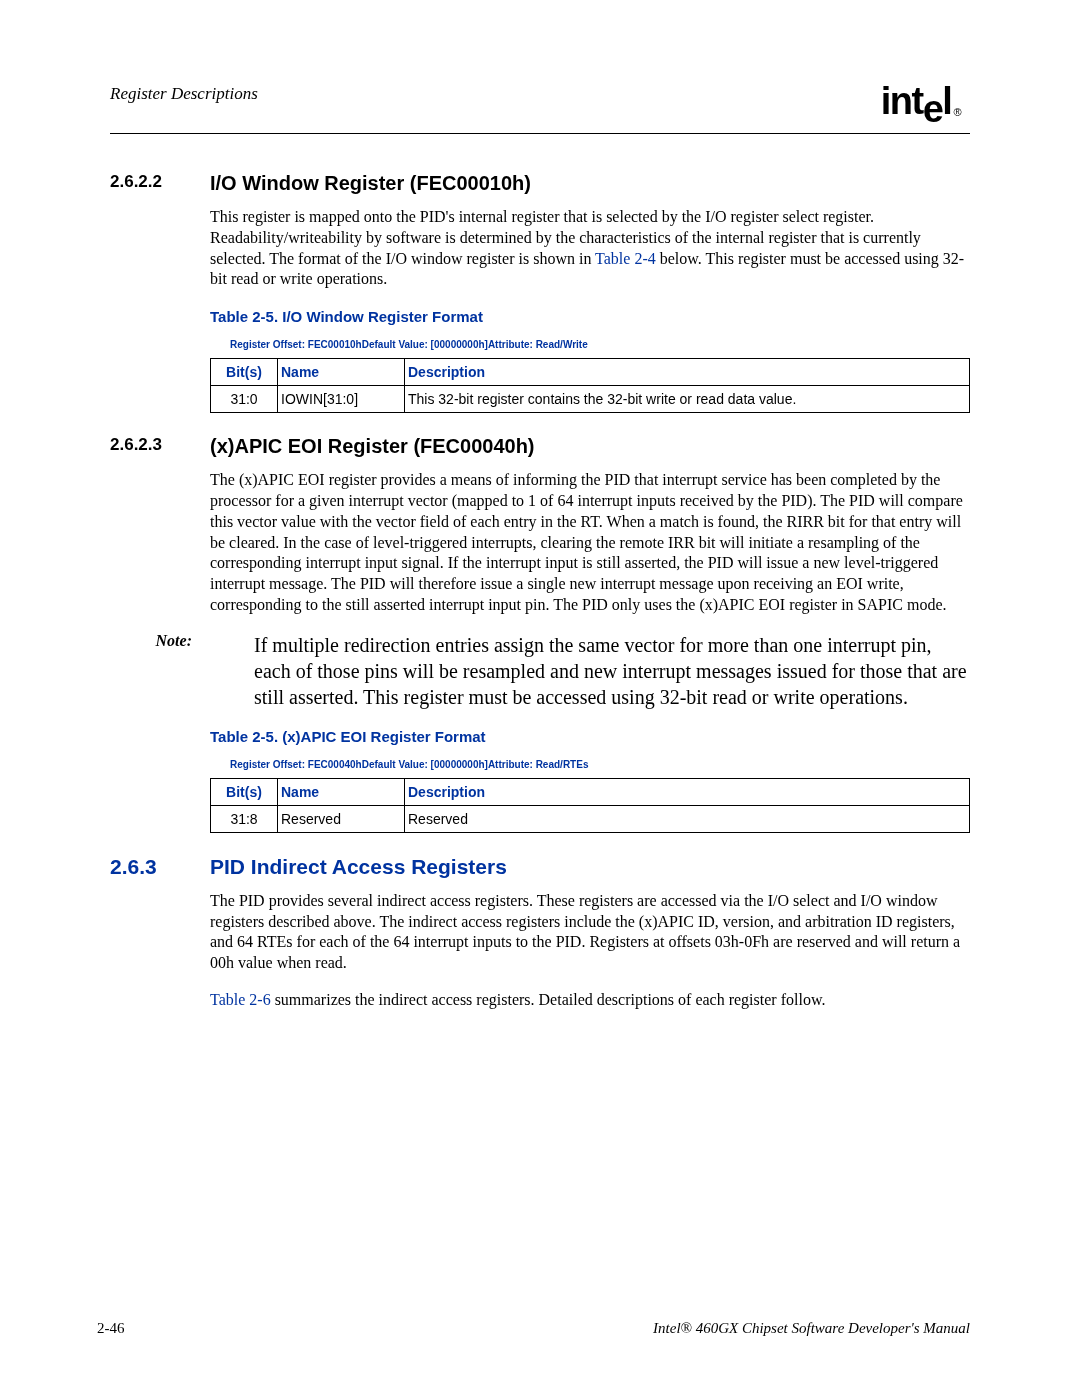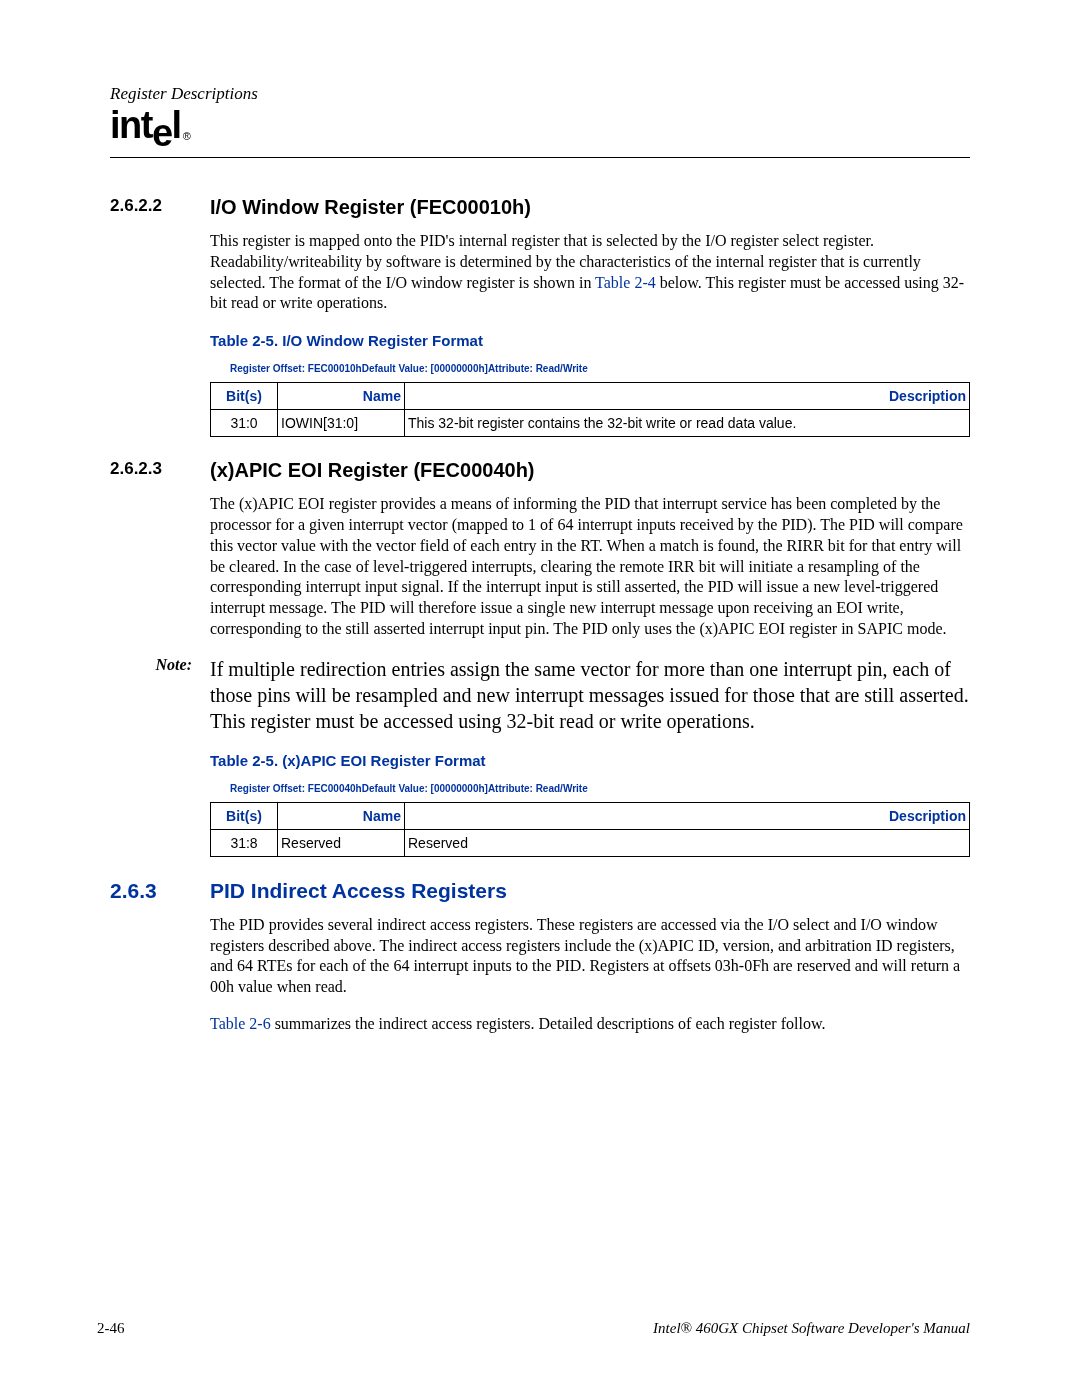--- a/index.html
+++ b/index.html
@@ -14,21 +14,20 @@
     padding: 80px 110px 60px 110px;
     box-sizing: border-box;
     min-height: 1397px;
     position: relative;
   }
   .header-row {
     display: flex;
     justify-content: space-between;
     align-items: flex-start;
     margin-bottom: 10px;
-    flex-direction: column;
   }
   .running-head {
     font-style: italic;
     font-size: 17px;
     margin-top: 4px;
   }
   .logo {
     font-family: Arial, Helvetica, sans-serif;
     font-weight: 700;
     font-size: 38px;
@@ -115,28 +114,29 @@
   }
   table.reg-table th, table.reg-table td {
     border: 1px solid #000;
     padding: 5px 3px;
     text-align: left;
     vertical-align: top;
   }
   table.reg-table th {
     color: #0033a0;
     font-weight: 700;
-    text-align: right;
+    text-align: left;
   }
   .col-bits { width: 60px; text-align: center !important; }
   .col-name { width: 120px; }
   .note-row {
     display: flex;
     margin-top: 8px;
     margin-bottom: 16px;
+    gap: 44px;
   }
   .note-label {
     width: 100px;
     flex: 0 0 100px;
     font-style: italic;
     font-weight: 700;
     font-size: 16px;
     text-align: right;
     padding-right: 18px;
     box-sizing: border-box;
@@ -213,21 +213,21 @@
   </div>
 
   <div class="body-text">The (x)APIC EOI register provides a means of informing the PID that interrupt service has been completed by the processor for a given interrupt vector (mapped to 1 of 64 interrupt inputs received by the PID). The PID will compare this vector value with the vector field of each entry in the RT. When a match is found, the RIRR bit for that entry will be cleared. In the case of level-triggered interrupts, clearing the remote IRR bit will initiate a resampling of the corresponding interrupt input signal. If the interrupt input is still asserted, the PID will issue a new level-triggered interrupt message. The PID will therefore issue a single new interrupt message upon receiving an EOI write, corresponding to the still asserted interrupt input pin. The PID only uses the (x)APIC EOI register in SAPIC mode.</div>
 
   <div class="note-row">
     <div class="note-label">Note:</div>
     <div class="note-body">If multiple redirection entries assign the same vector for more than one interrupt pin, each of those pins will be resampled and new interrupt messages issued for those that are still asserted. This register must be accessed using 32-bit read or write operations.</div>
   </div>
 
   <div class="table-caption">Table 2-5. (x)APIC EOI Register Format</div>
-  <div class="reg-meta">Register Offset: FEC00040hDefault Value: [00000000h]Attribute: Read/Write</div>
+  <div class="reg-meta">Register Offset: FEC00040hDefault Value: [00000000h]Attribute: Read/RTEs</div>
 
   <table class="reg-table">
     <thead>
       <tr>
         <th class="col-bits">Bit(s)</th>
         <th class="col-name">Name</th>
         <th>Description</th>
       </tr>
     </thead>
     <tbody>

